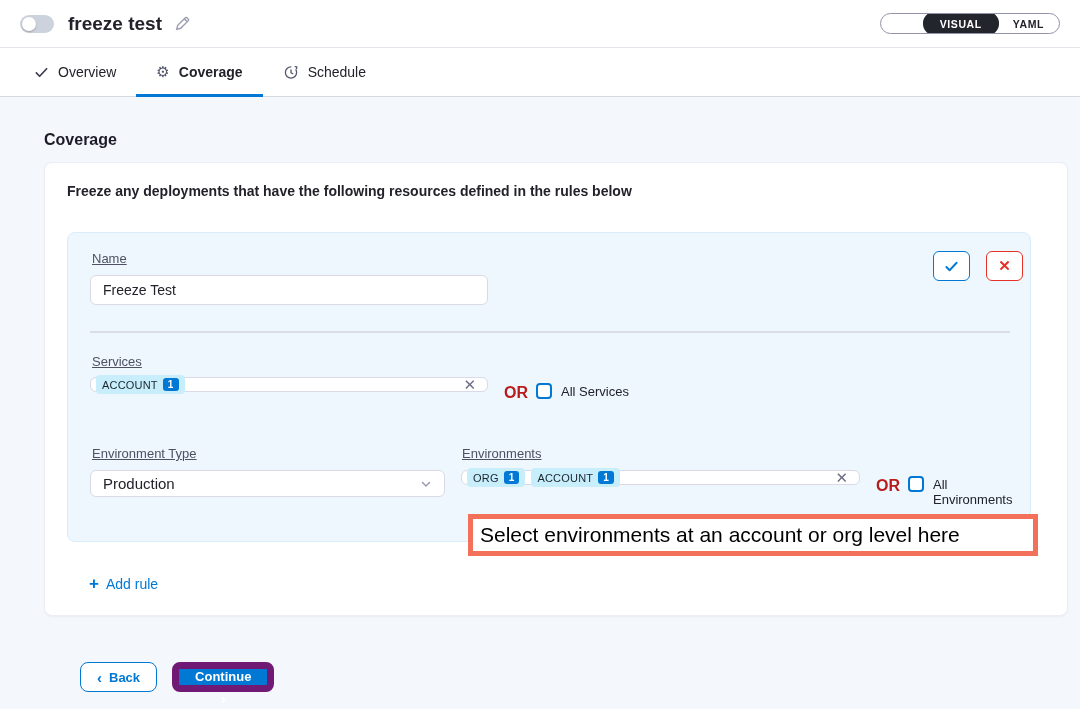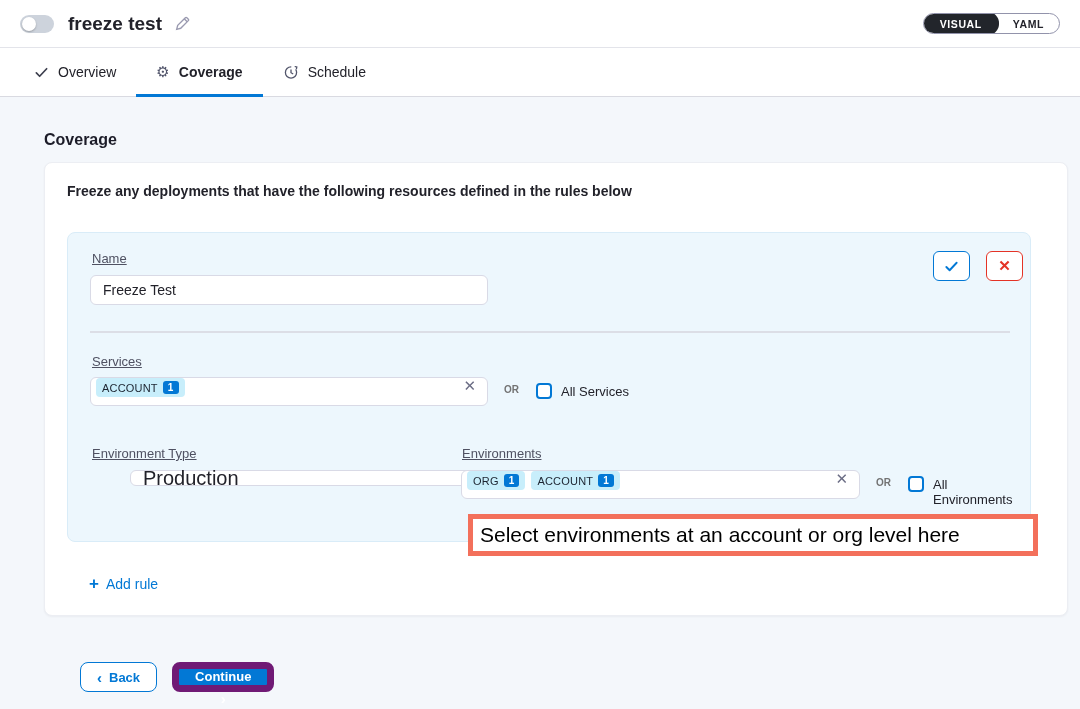--- a/index.html
+++ b/index.html
@@ -19,21 +19,21 @@
     position:relative; flex:0 0 auto; cursor:pointer;
   }
   .toggle .knob {
     position:absolute; left:2px; top:2px; width:14px; height:14px;
     border-radius:50%; background:#fff; box-shadow:0 1px 2px rgba(0,0,0,.25);
   }
   .page-title { font-size:19px; font-weight:bold; color:#22222a; margin-left:14px; }
   .edit-pencil { margin-left:12px; display:flex; align-items:center; cursor:pointer; }
   .view-switch {
     margin-left:auto; display:flex; align-items:center; height:21px;
-    border:1px solid #9293ab; border-radius:11px; background:#fff; overflow:hidden;
+    border:1px solid #9293ab; border-radius:11px; background:#fff; overflow:hidden;padding-left:43px;
   }
   .view-switch .seg {
     font-size:10.5px; font-weight:bold; letter-spacing:.6px;
     padding:0 15px; height:34px; display:flex; align-items:center; cursor:pointer;
   }
   .view-switch .seg.active {
     background:#22252b; color:#fff; border-radius:11px; margin:-1px; height:23px; padding:0 17px;
   }
   .view-switch .seg.inactive { color:#22222a; }
   
@@ -71,41 +71,41 @@
     font-family:"Liberation Sans",sans-serif; font-size:14px; color:#22222a; padding:0 12px;
   }
   .icon-btn {
     width:37px; height:30px; border-radius:6px; background:#fff;
     display:flex; align-items:center; justify-content:center; cursor:pointer;
   }
   .icon-btn.confirm { border:1px solid #0278d5; color:#0278d5; }
   .icon-btn.cancel  { border:1px solid #e43326; color:#e43326; font-size:15px; font-weight:bold; }
   .divider { height:2px; background:#dcdee6; }
   .multiselect {
-    background:#fff; border:1px solid #d9dae6; border-radius:6px; height:29px;
-    display:flex; align-items:flex-start; padding:0 11px 0 5px; cursor:text;
+    background:#fff; border:1px solid #d9dae6; border-radius:6px; height:15px;
+    display:flex; align-items:center; padding:0 11px 0 5px; cursor:text;
   }
   .tag {
     display:inline-flex; align-items:center; background:#c8eefb; border-radius:4px;
     padding:3px 6px; font-size:11px; font-weight:500; color:#1c2430; letter-spacing:.2px;
     margin-right:6px; white-space:nowrap;
   }
   .tag .count {
     background:#0278d5; color:#fff; border-radius:3px; padding:1px 5px;
     margin-left:5px; font-size:10px; font-weight:bold;
   }
   .clear-x { margin-left:auto; color:#6b6d85; font-size:15px; cursor:pointer; line-height:1; }
-  .or-label { font-size:10px; font-weight:600; color:#737373; }
+  .or-label { font-size:16px; font-weight:600; color:#b91c1c; }
   .checkbox {
     width:16px; height:16px; border:2px solid #0278d5; border-radius:4px; background:#fff; cursor:pointer;
   }
   .check-text { font-size:13px; color:#22222a; }
   .select-box {
-    background:#fff; border:1px solid #d9dae6; border-radius:6px; height:16px;
-    display:flex; align-items:center; padding:0 12px; font-size:20px; color:#22222a; cursor:pointer;margin-left:40px;
+    background:#fff; border:1px solid #d9dae6; border-radius:6px; height:27px;
+    display:flex; align-items:center; padding:0 12px; font-size:15px; color:#22222a; cursor:pointer;
   }
   .select-box .chev { margin-left:auto; color:#9a9cb0; display:flex; }
   .annotation {
     position:absolute; background:#fff; border:5px solid #f3705b; color:#000;
     font-size:21px; display:flex; align-items:center; padding:0 7px;
     white-space:nowrap; z-index:5;
   }
   .add-rule {
     margin-top:33px; display:inline-flex; align-items:center; gap:7px;
     color:#0278d5; font-size:14px; cursor:pointer; margin-left:22px;

